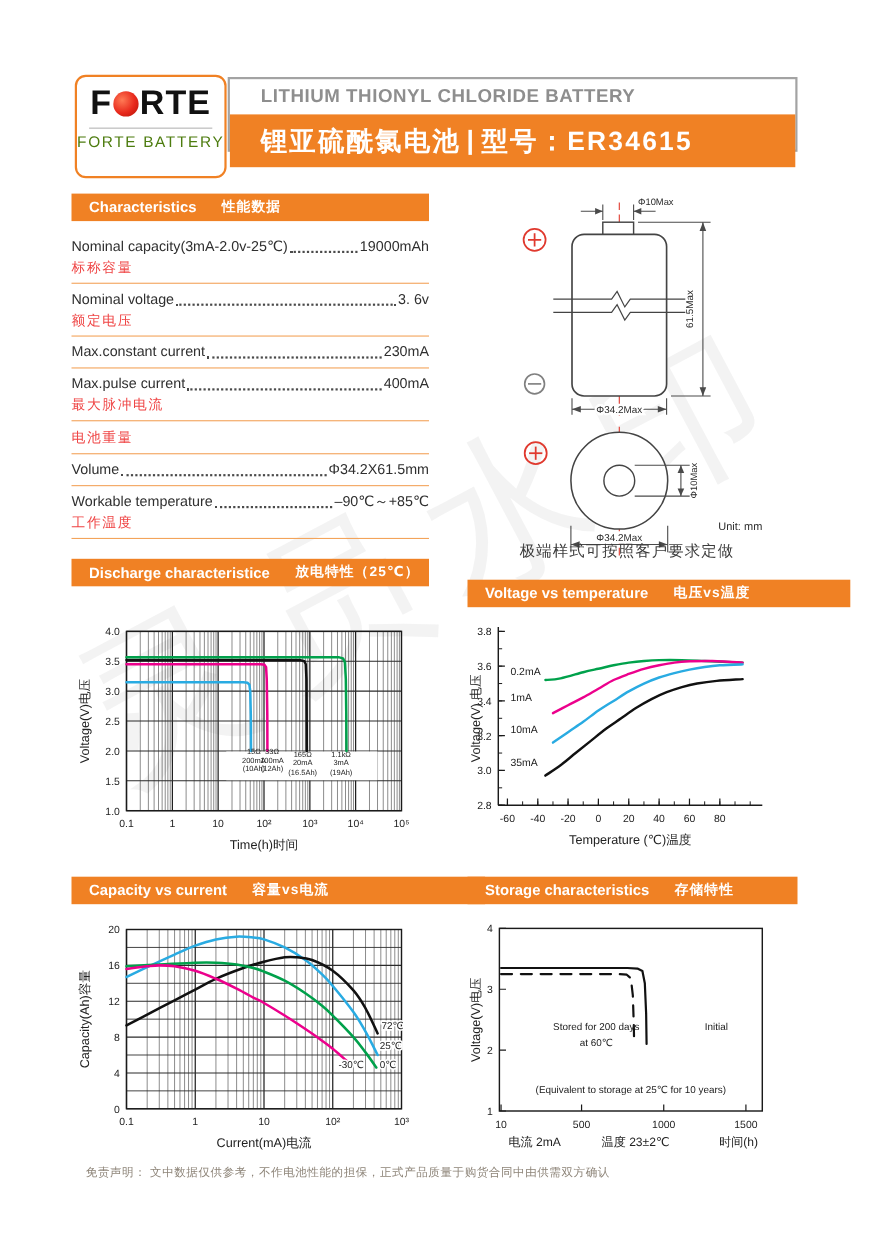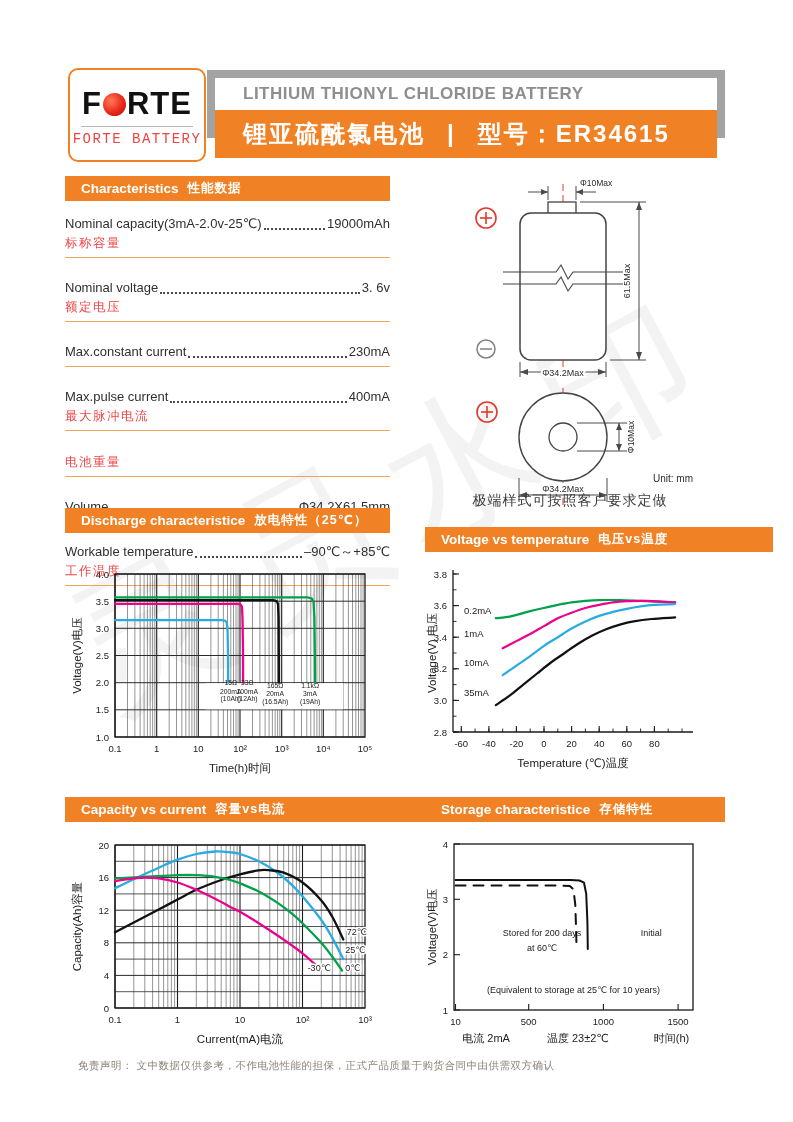--- a/index.html
+++ b/index.html
@@ -2,42 +2,42 @@
 <html><head>
 <meta charset="utf-8">
 <style>
   html,body{margin:0;padding:0;background:#e8e8e8}
   .page{position:relative;width:793px;height:1122px;background:#fff;margin:0 auto;
         font-family:"Liberation Sans","DejaVu Sans",sans-serif;color:#333;overflow:hidden}
   .abs{position:absolute}
 
   
   .logo{left:68px;top:68px;width:138px;height:94px;border:2.5px solid #f08124;border-radius:10px;
-        background:#fff;box-sizing:border-box;text-align:center;padding-top:18px}
+        background:#fff;box-sizing:border-box;text-align:center;padding-top:8px}
   .logo-word{font-weight:bold;font-size:31px;color:#111;letter-spacing:1px;line-height:32px}
   .ball{display:inline-block;width:23px;height:23px;border-radius:50%;vertical-align:-2px;margin:0 1px;
         background:radial-gradient(circle at 35% 35%,#ff7a55,#e8291c 55%,#b01005)}
   .logo-divider{width:112px;height:1px;background:#b5b5b5;margin:6px auto 4px auto}
-  .logo-sub{font-family:Liberation Mono, monospace;color:#ef4444;font-size:14px;letter-spacing:1.5px}
+  .logo-sub{font-family:Liberation Sans, sans-serif;color:#4d7c0f;font-size:14px;letter-spacing:1.5px}
 
   .hdr-right{left:207px;top:70px;width:518px;height:68px;box-sizing:border-box;
-             border:8px solid #a3a3a3;background:#fff}
+             border:2px solid #a3a3a3;background:#fff}
   .hdr-top{height:32px;display:flex;align-items:center;padding-left:28px;
            color:#8e8e8e;font-weight:bold;font-size:17px;letter-spacing:0.5px}
   .hdr-bottom{height:48px;background:#f08124;display:flex;align-items:center;padding-left:28px;
-              color:#fff;font-weight:bold;font-size:24px;letter-spacing:2px;gap:22px}
+              color:#fff;font-weight:bold;font-size:24px;letter-spacing:2px;gap:5px}
 
   
-  .secbar{background:#f08124;color:#fff;display:flex;align-items:center;padding-left:16px;gap:9px;
+  .secbar{background:#f08124;color:#fff;display:flex;align-items:center;padding-left:16px;gap:23px;
           font-weight:bold;font-size:13.5px;box-sizing:border-box}
   .secbar .zh{font-size:12.5px;letter-spacing:1px}
 
   
   .spec-list{left:65px;top:212px;width:325px}
-  .spec-item{border-bottom:1.5px solid #f3a45b;padding:3px 0 5px 0;margin-bottom:18px}
+  .spec-item{border-bottom:1.5px solid #f3a45b;padding:3px 0 5px 0;margin-bottom:2px}
   .spec-row{display:flex;align-items:flex-end;font-size:13px;color:#2f2f2f;line-height:18px}
   .spec-dots{flex:1;border-bottom:2px dotted #4a4a4a;margin:0 2px 3px 2px;min-width:8px}
   .spec-zh{font-size:12.5px;color:#ef4444;letter-spacing:1.5px;line-height:18px;margin-top:1px}
 
   .diagram-caption{left:430px;top:492px;width:280px;text-align:center;font-size:14px;color:#3c3c3c;letter-spacing:1px}
 
   .footer{left:78px;top:1059px;width:660px;font-size:10.5px;color:#8d8478;letter-spacing:0.5px}
 
   .watermark{left:0;top:400px;width:793px;text-align:center;font-size:150px;letter-spacing:26px;
              color:rgba(140,140,140,0.10);transform:rotate(-28deg);pointer-events:none;white-space:nowrap}
@@ -203,21 +203,21 @@
   </div>
   <div class="abs secbar" style="left:425px;top:527px;width:348px;height:25px">
     <span>Voltage vs temperature</span>
     <span class="zh">电压vs温度</span>
   </div>
   <div class="abs secbar" style="left:65px;top:797px;width:376px;height:25px">
     <span>Capacity vs current</span>
     <span class="zh">容量vs电流</span>
   </div>
   <div class="abs secbar" style="left:425px;top:797px;width:300px;height:25px">
-    <span>Storage characteristice</span>
+    <span>Storage characteristics</span>
     <span class="zh">存储特性</span>
   </div>
 
   <svg class="abs" style="left:70px;top:556px" width="320" height="225">
       <line x1="45.0" y1="18" x2="45.0" y2="181" stroke="#1a1a1a" stroke-width="1.1"></line>
       <line x1="57.5" y1="18" x2="57.5" y2="181" stroke="#3f3f3f" stroke-width="0.55"></line>
       <line x1="64.9" y1="18" x2="64.9" y2="181" stroke="#3f3f3f" stroke-width="0.55"></line>
       <line x1="70.1" y1="18" x2="70.1" y2="181" stroke="#3f3f3f" stroke-width="0.55"></line>
       <line x1="74.1" y1="18" x2="74.1" y2="181" stroke="#3f3f3f" stroke-width="0.55"></line>
       <line x1="77.4" y1="18" x2="77.4" y2="181" stroke="#3f3f3f" stroke-width="0.55"></line>

